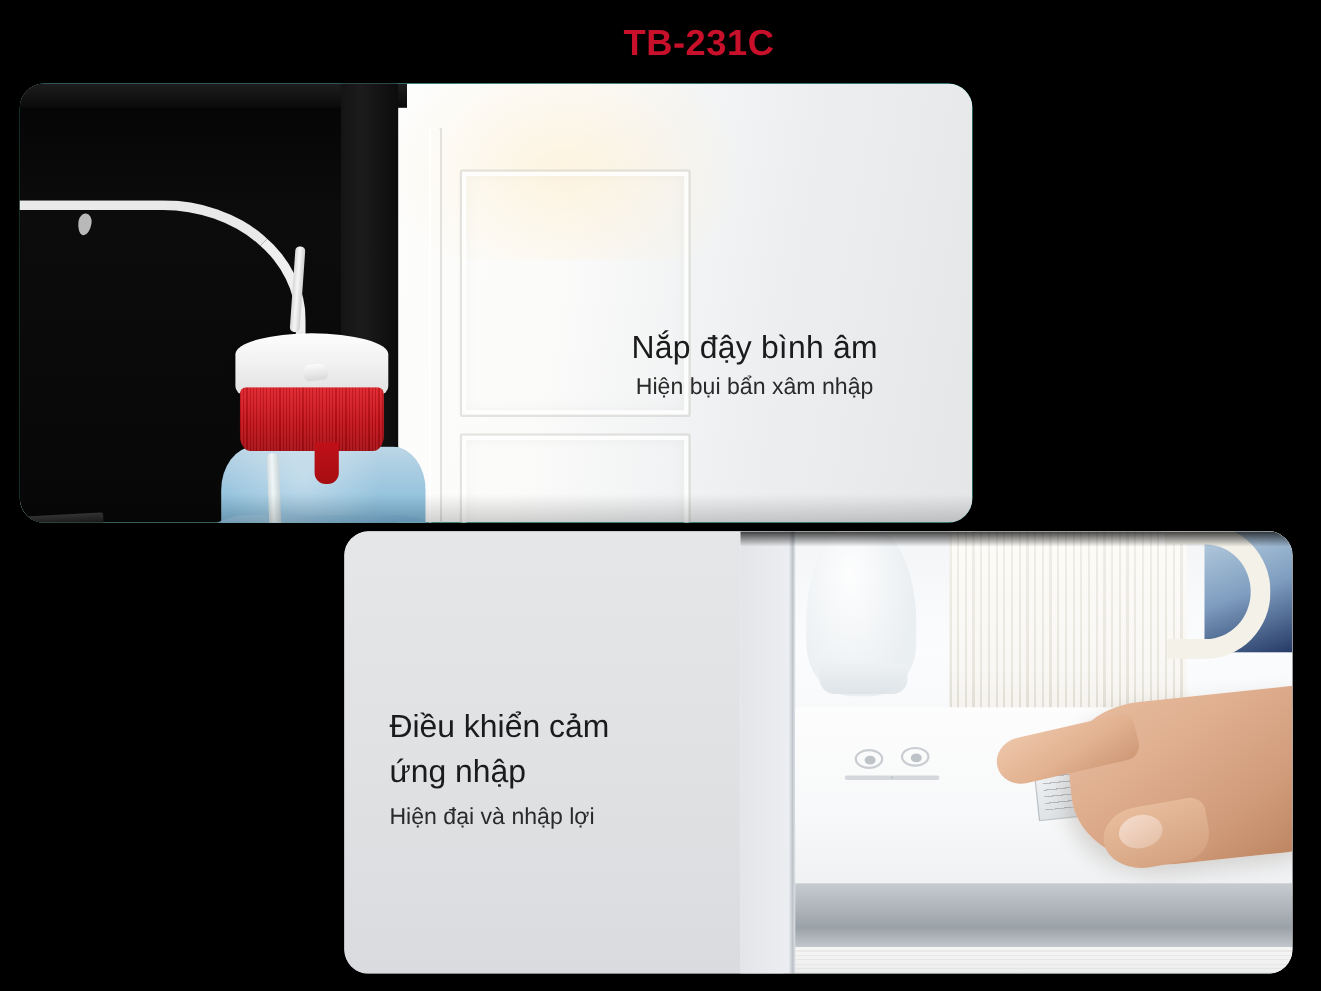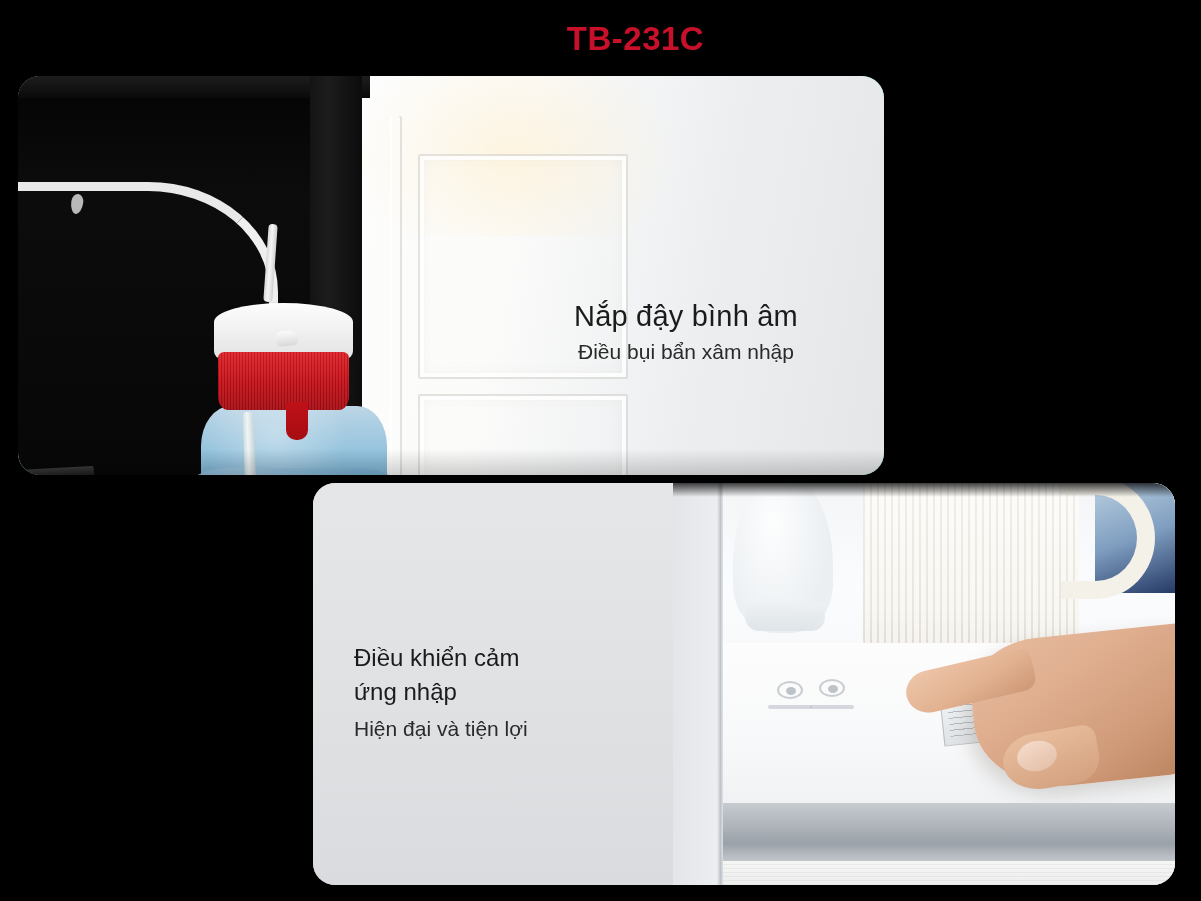--- a/index.html
+++ b/index.html
@@ -295,21 +295,21 @@
   .touch-photo-topfade {
     position: absolute; left: 0; top: 0; width: 502px; height: 14px;
     background: linear-gradient(180deg, rgba(0,0,0,0.75), rgba(0,0,0,0));
   }
 
   #touch-text {
     position: absolute; left: 41px; top: 158px; width: 320px;
     text-align: left; color: #1b1b1b;
   }
   #touch-text .headline {
-    font-size: 24px; font-weight: 400; line-height: 1.42;
+    font-size: 29px; font-weight: 400; line-height: 1.42;
   }
   #touch-text .subline {
     font-size: 21px; font-weight: 400; margin-top: 8px; color: #2a2a2a;
   }
 </style>
 </head>
 <body>
 
 <div id="stage">
 
@@ -346,21 +346,21 @@
 
     <div class="cap-white"></div>
     <div class="cap-nub"></div>
     <div class="cap-red"></div>
     <div class="cap-red-drip"></div>
 
     <div class="top-photo-fade"></div>
 
     <div id="lid-text">
       <div class="headline">Nắp đậy bình âm</div>
-      <div class="subline">Điều bụi bẩn xâm nhập</div>
+      <div class="subline">Hiện bụi bẩn xâm nhập</div>
     </div>
 
   </div>
 
   <div class="panel" id="panel-touch">
 
     <div class="touch-left-bg"></div>
 
     <div class="touch-photo">
       <div class="wall-strip"></div>
@@ -398,18 +398,18 @@
       <div class="wood-bottom"></div>
 
       <div class="touch-photo-topfade"></div>
     </div>
 
     <div id="touch-text">
       <div class="headline">
         <div>Điều khiển cảm</div>
         <div>ứng nhập</div>
       </div>
-      <div class="subline">Hiện đại và tiện lợi</div>
+      <div class="subline">Hiện đại và nhập lợi</div>
     </div>
 
   </div>
 
 </div>
 
 </body></html>

